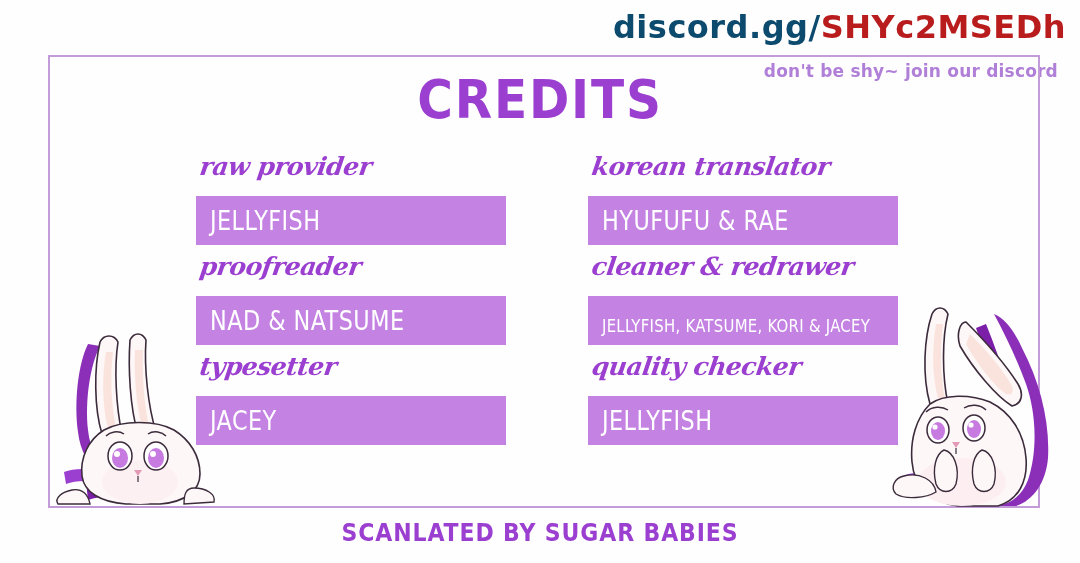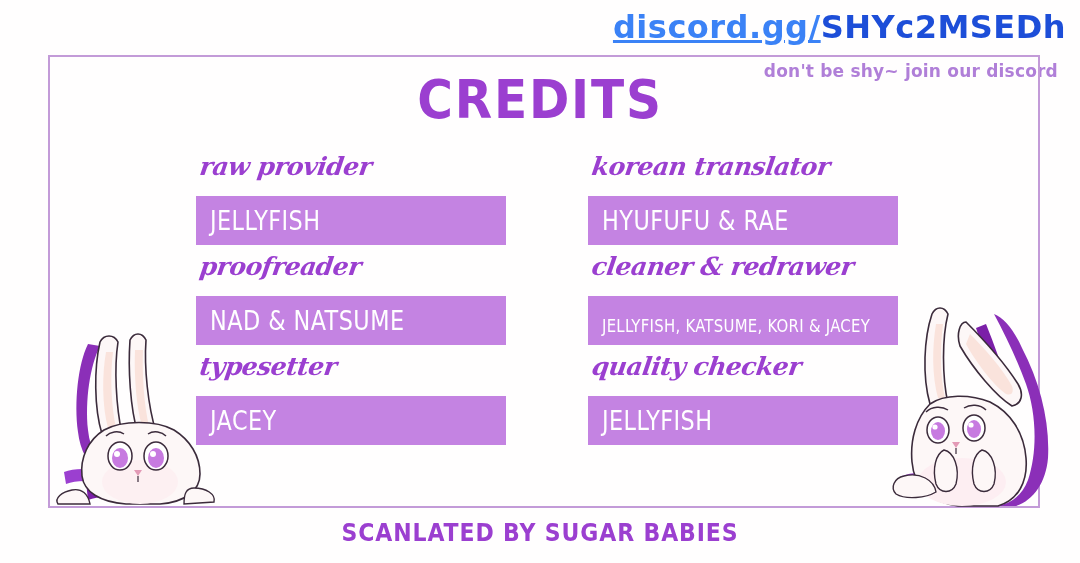--- a/index.html
+++ b/index.html
@@ -35,26 +35,25 @@
     right: 14px;
     top: 8px;
     font-family: "DejaVu Sans", sans-serif;
     font-size: 32px;
     font-weight: 700;
     letter-spacing: 0.5px;
     white-space: nowrap;
     color: #9b4fd0;
   }
   #discord-url .dom {
-    color: #3b82f6;
-    font-weight: 700;
-    text-decoration: underline;
+    color: #0c4a6e;
+    font-weight: 700;
   }
   #discord-url .code {
-    color: #1d4ed8;
+    color: #b91c1c;
   }
   #discord-tagline {
     position: absolute;
     right: 22px;
     top: 61px;
     font-family: "DejaVu Sans", sans-serif;
     font-size: 17px;
     font-weight: 600;
     color: #b07fd8;
     white-space: nowrap;

